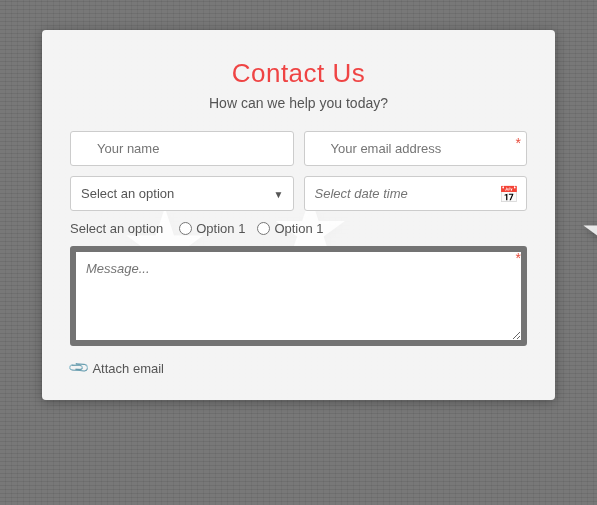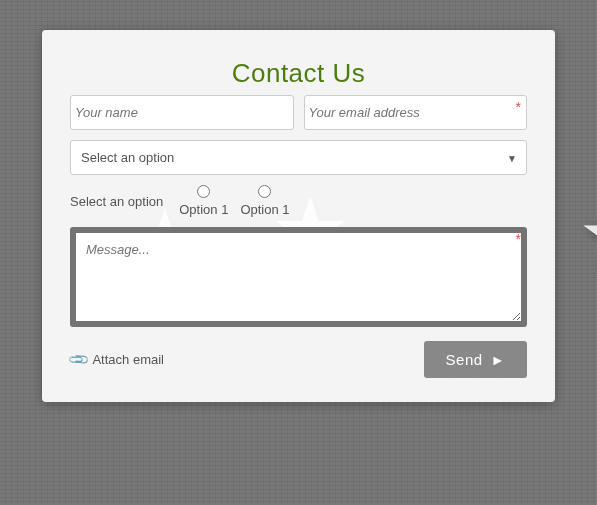--- a/index.html
+++ b/index.html
@@ -57,21 +57,21 @@
       background: rgba(255,255,255,0.92);
       border-radius: 4px;
       padding: 28px 28px 24px 28px;
       box-shadow: 0 2px 12px rgba(0,0,0,0.3);
     }
 
     .card-title {
       text-align: center;
       font-size: 26px;
       font-weight: 300;
-      color: #4d7c0f;
+      color: #ef4444;
       margin-bottom: 6px;
       letter-spacing: 0.5px;
     }
 
     .card-subtitle {
       text-align: center;
       font-size: 14px;
       color: #555;
       margin-bottom: 20px;
     }
@@ -85,24 +85,23 @@
     .field {
       position: relative;
       flex: 1;
     }
 
     .field input[type="text"],
     .field input[type="email"] {
       width: 100%;
       border: 1px solid #ccc;
       border-radius: 3px;
-      padding: 9px 4px;
+      padding: 9px 26px;
       font-size: 13px;
       color: #888;
-      font-style: italic;
       background: #fff;
       outline: none;
     }
 
     .required-mark {
       position: absolute;
       top: 4px;
       right: 6px;
       color: #e74c3c;
       font-size: 14px;
@@ -178,21 +177,20 @@
       color: #555;
       margin-right: 4px;
     }
 
     .radio-option {
       display: flex;
       align-items: center;
       gap: 4px;
       font-size: 13px;
       color: #555;
-      flex-direction: column;
     }
 
     .radio-option input[type="radio"] {
       margin: 0;
       cursor: pointer;
     }
 
     .message-wrapper {
       position: relative;
       margin-bottom: 10px;
@@ -269,20 +267,21 @@
 <div class="bg"></div>
 
 <div class="star star-1">★</div>
 <div class="star star-2">★</div>
 <div class="star star-3">★</div>
 
 <div class="card">
 
   <h1 class="card-title">Contact Us</h1>
 
+  <p class="card-subtitle">How can we help you today?</p>
 
   <div class="row">
     <div class="field">
       <input type="text" placeholder="Your name" style="">
     </div>
     <div class="field">
       <input type="email" placeholder="Your email address" style="">
       <span class="required-mark">*</span>
     </div>
   </div>
@@ -290,20 +289,24 @@
   <div class="row">
     <div class="select-wrapper">
       <select>
         <option value="">Select an option</option>
         <option value="option1">Option 1</option>
         <option value="option2">Option 2</option>
         <option value="option3">Option 3</option>
       </select>
       <span class="select-arrow">▼</span>
     </div>
+    <div class="date-wrapper">
+      <input type="text" placeholder="Select date time" style="">
+      <span class="date-icon">📅</span>
+    </div>
   </div>
 
   <div class="radio-row">
     <span class="radio-label">Select an option</span>
     <label class="radio-option">
       <input type="radio" name="contact_option" value="option1" style="">
       <span>Option 1</span>
     </label>
     <label class="radio-option">
       <input type="radio" name="contact_option" value="option2" style="">
@@ -314,19 +317,15 @@
   <div class="message-wrapper">
     <textarea placeholder="Message..." style=""></textarea>
     <span class="required-mark-ta">*</span>
   </div>
 
   <div class="bottom-row">
     <a class="attach-file" href="#">
       <span class="attach-icon">📎</span>
       <span>Attach email</span>
     </a>
-    <button class="send-btn">
-      <span>Send</span>
-      <span class="send-icon">►</span>
-    </button>
   </div>
 
 </div>
 
 </body></html>

